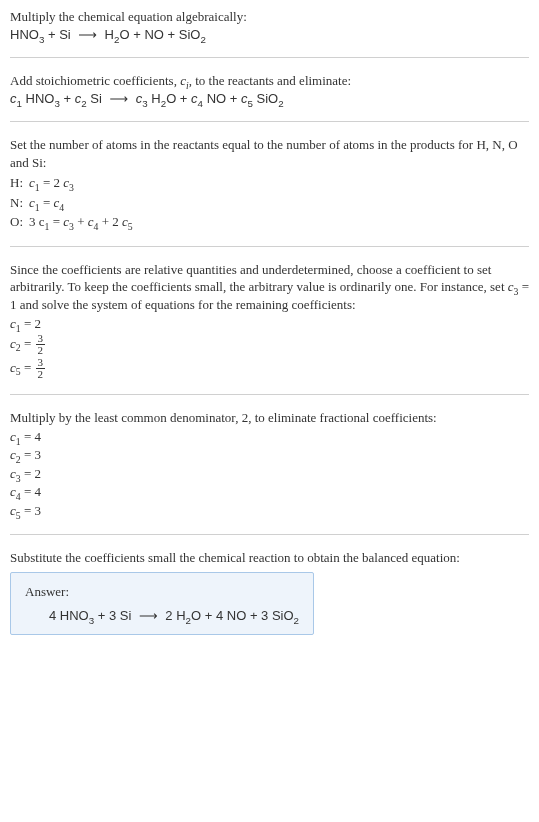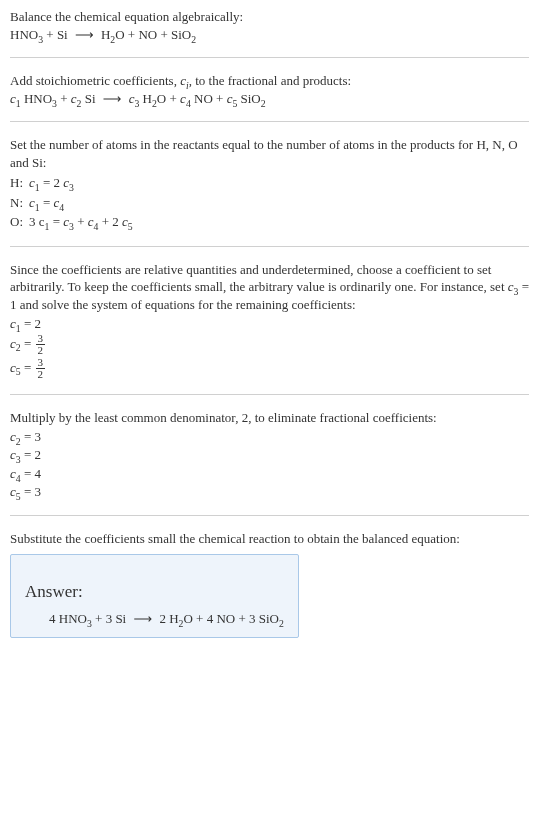--- a/index.html
+++ b/index.html
@@ -14,21 +14,21 @@
   }
   .section {
     margin-bottom: 8px;
   }
   hr.divider {
     border: none;
     border-top: 1px solid #d0d0d0;
     margin: 14px 0;
   }
   .chem {
-    font-family: Liberation Serif, serif;
+    font-family: Liberation Sans, sans-serif;
   }
   sub {
     font-size: 0.75em;
     vertical-align: sub;
     line-height: 0;
   }
   .arrow {
     display: inline-block;
     margin: 0 4px;
   }
@@ -66,45 +66,44 @@
   }
   .answer-box {
     border: 1px solid #a9c8e8;
     background: #eef4fb;
     border-radius: 2px;
     padding: 10px 14px;
     margin-top: 6px;
     width: fit-content;
   }
   .answer-box .label {
-    font-size: 17px;
+    font-size: 13px;
     margin-bottom: 6px;
-    margin-top: 16px;
   }
   .answer-box .eqn {
     padding-left: 24px;
   }
 </style>
 </head>
 <body>
 
 <div class="section">
-  <div>Balance the chemical equation algebraically:</div>
+  <div>Multiply the chemical equation algebraically:</div>
   <div class="chem">
     <span><span>HNO</span><sub>3</sub></span><span> + </span><span>Si</span>
     <span class="arrow">⟶</span>
     <span><span>H</span><sub>2</sub><span>O</span></span><span> + </span><span>NO</span><span> + </span><span><span>SiO</span><sub>2</sub></span>
   </div>
 </div>
 
 <hr class="divider">
 
 <div class="section">
   <div>
-    <span>Add stoichiometric coefficients, </span><span class="italic">c</span><sub class="italic">i</sub><span>, to the fractional and products:</span>
+    <span>Add stoichiometric coefficients, </span><span class="italic">c</span><sub class="italic">i</sub><span>, to the reactants and eliminate:</span>
   </div>
   <div class="chem">
     <span class="italic">c</span><sub>1</sub>
     <span> <span>HNO</span><sub>3</sub></span><span> + </span><span class="italic">c</span><sub>2</sub>
     <span>Si</span>
     <span class="arrow">⟶</span>
     <span class="italic">c</span><sub>3</sub>
     <span> <span>H</span><sub>2</sub><span>O</span></span><span> + </span><span class="italic">c</span><sub>4</sub>
     <span>NO</span><span> + </span><span class="italic">c</span><sub>5</sub>
     <span> <span>SiO</span><sub>2</sub></span>
@@ -144,20 +143,21 @@
     <div><span class="italic">c</span><sub>2</sub><span> = </span><span class="frac"><span class="num">3</span><span class="den">2</span></span></div>
     <div><span class="italic">c</span><sub>5</sub><span> = </span><span class="frac"><span class="num">3</span><span class="den">2</span></span></div>
   </div>
 </div>
 
 <hr class="divider">
 
 <div class="section">
   <div>Multiply by the least common denominator, 2, to eliminate fractional coefficients:</div>
   <div class="coef-list">
+    <div><span class="italic">c</span><sub>1</sub><span> = 4</span></div>
     <div><span class="italic">c</span><sub>2</sub><span> = 3</span></div>
     <div><span class="italic">c</span><sub>3</sub><span> = 2</span></div>
     <div><span class="italic">c</span><sub>4</sub><span> = 4</span></div>
     <div><span class="italic">c</span><sub>5</sub><span> = 3</span></div>
   </div>
 </div>
 
 <hr class="divider">
 
 <div class="section">

